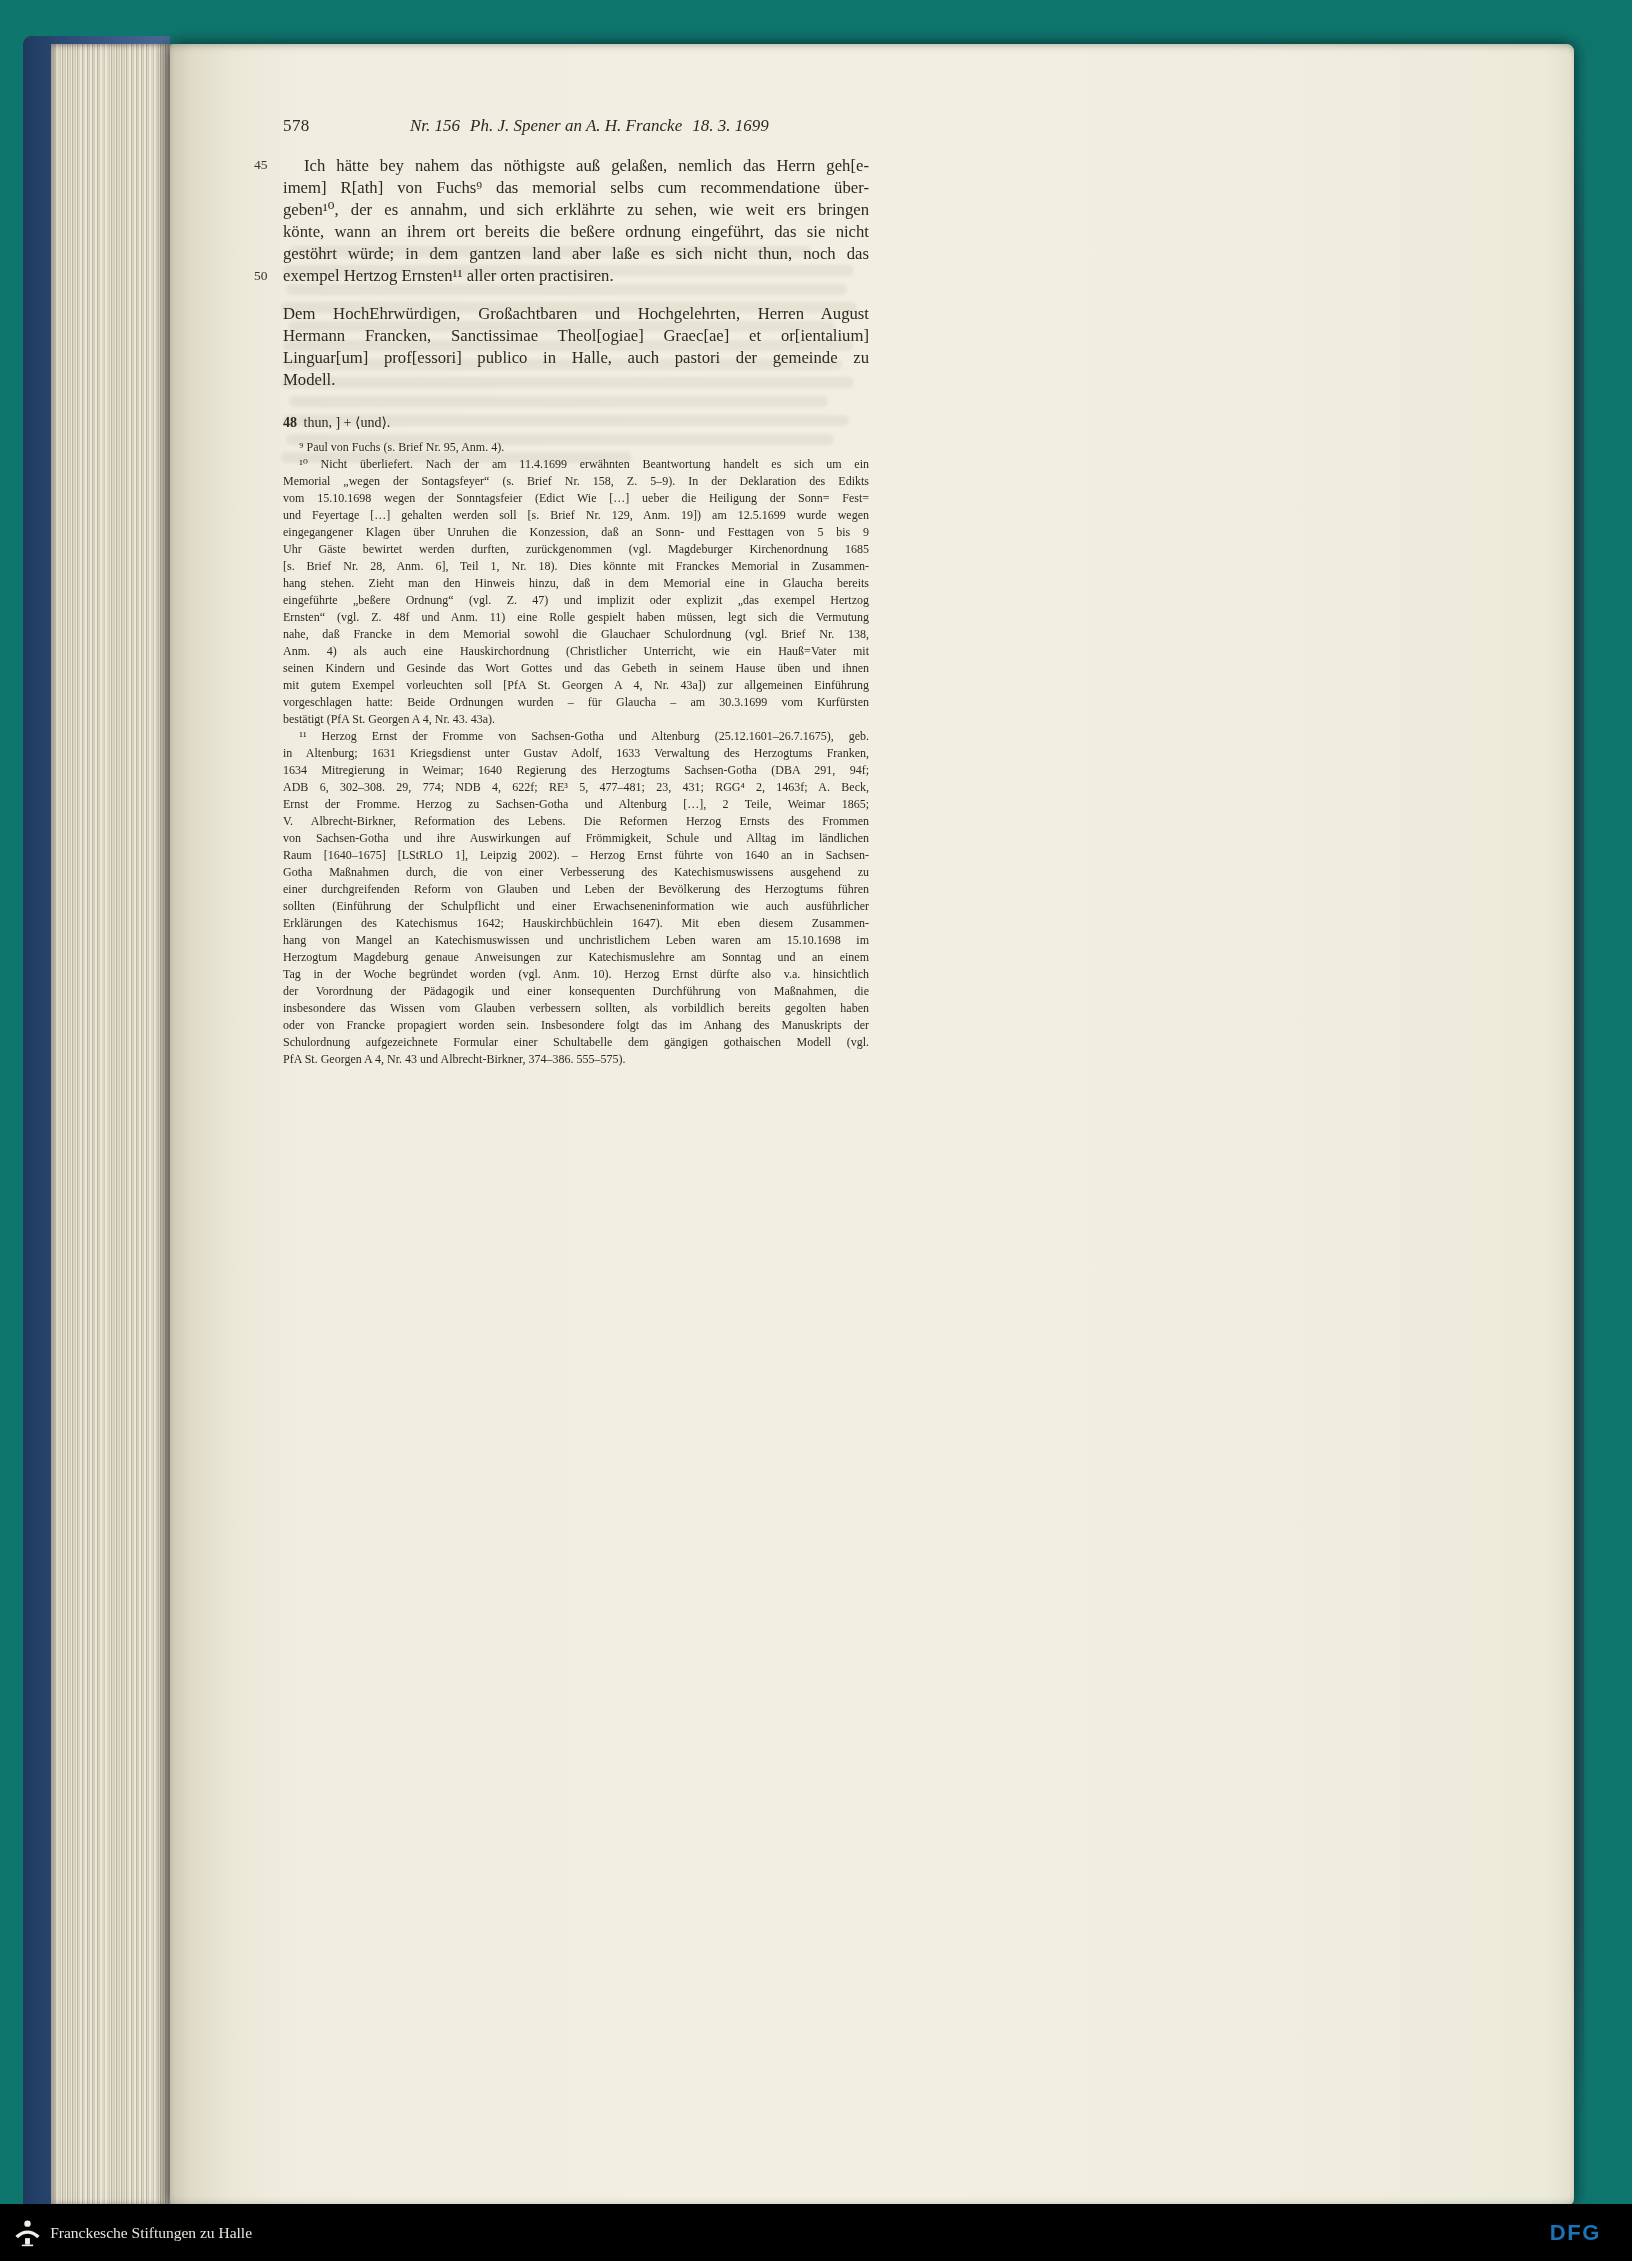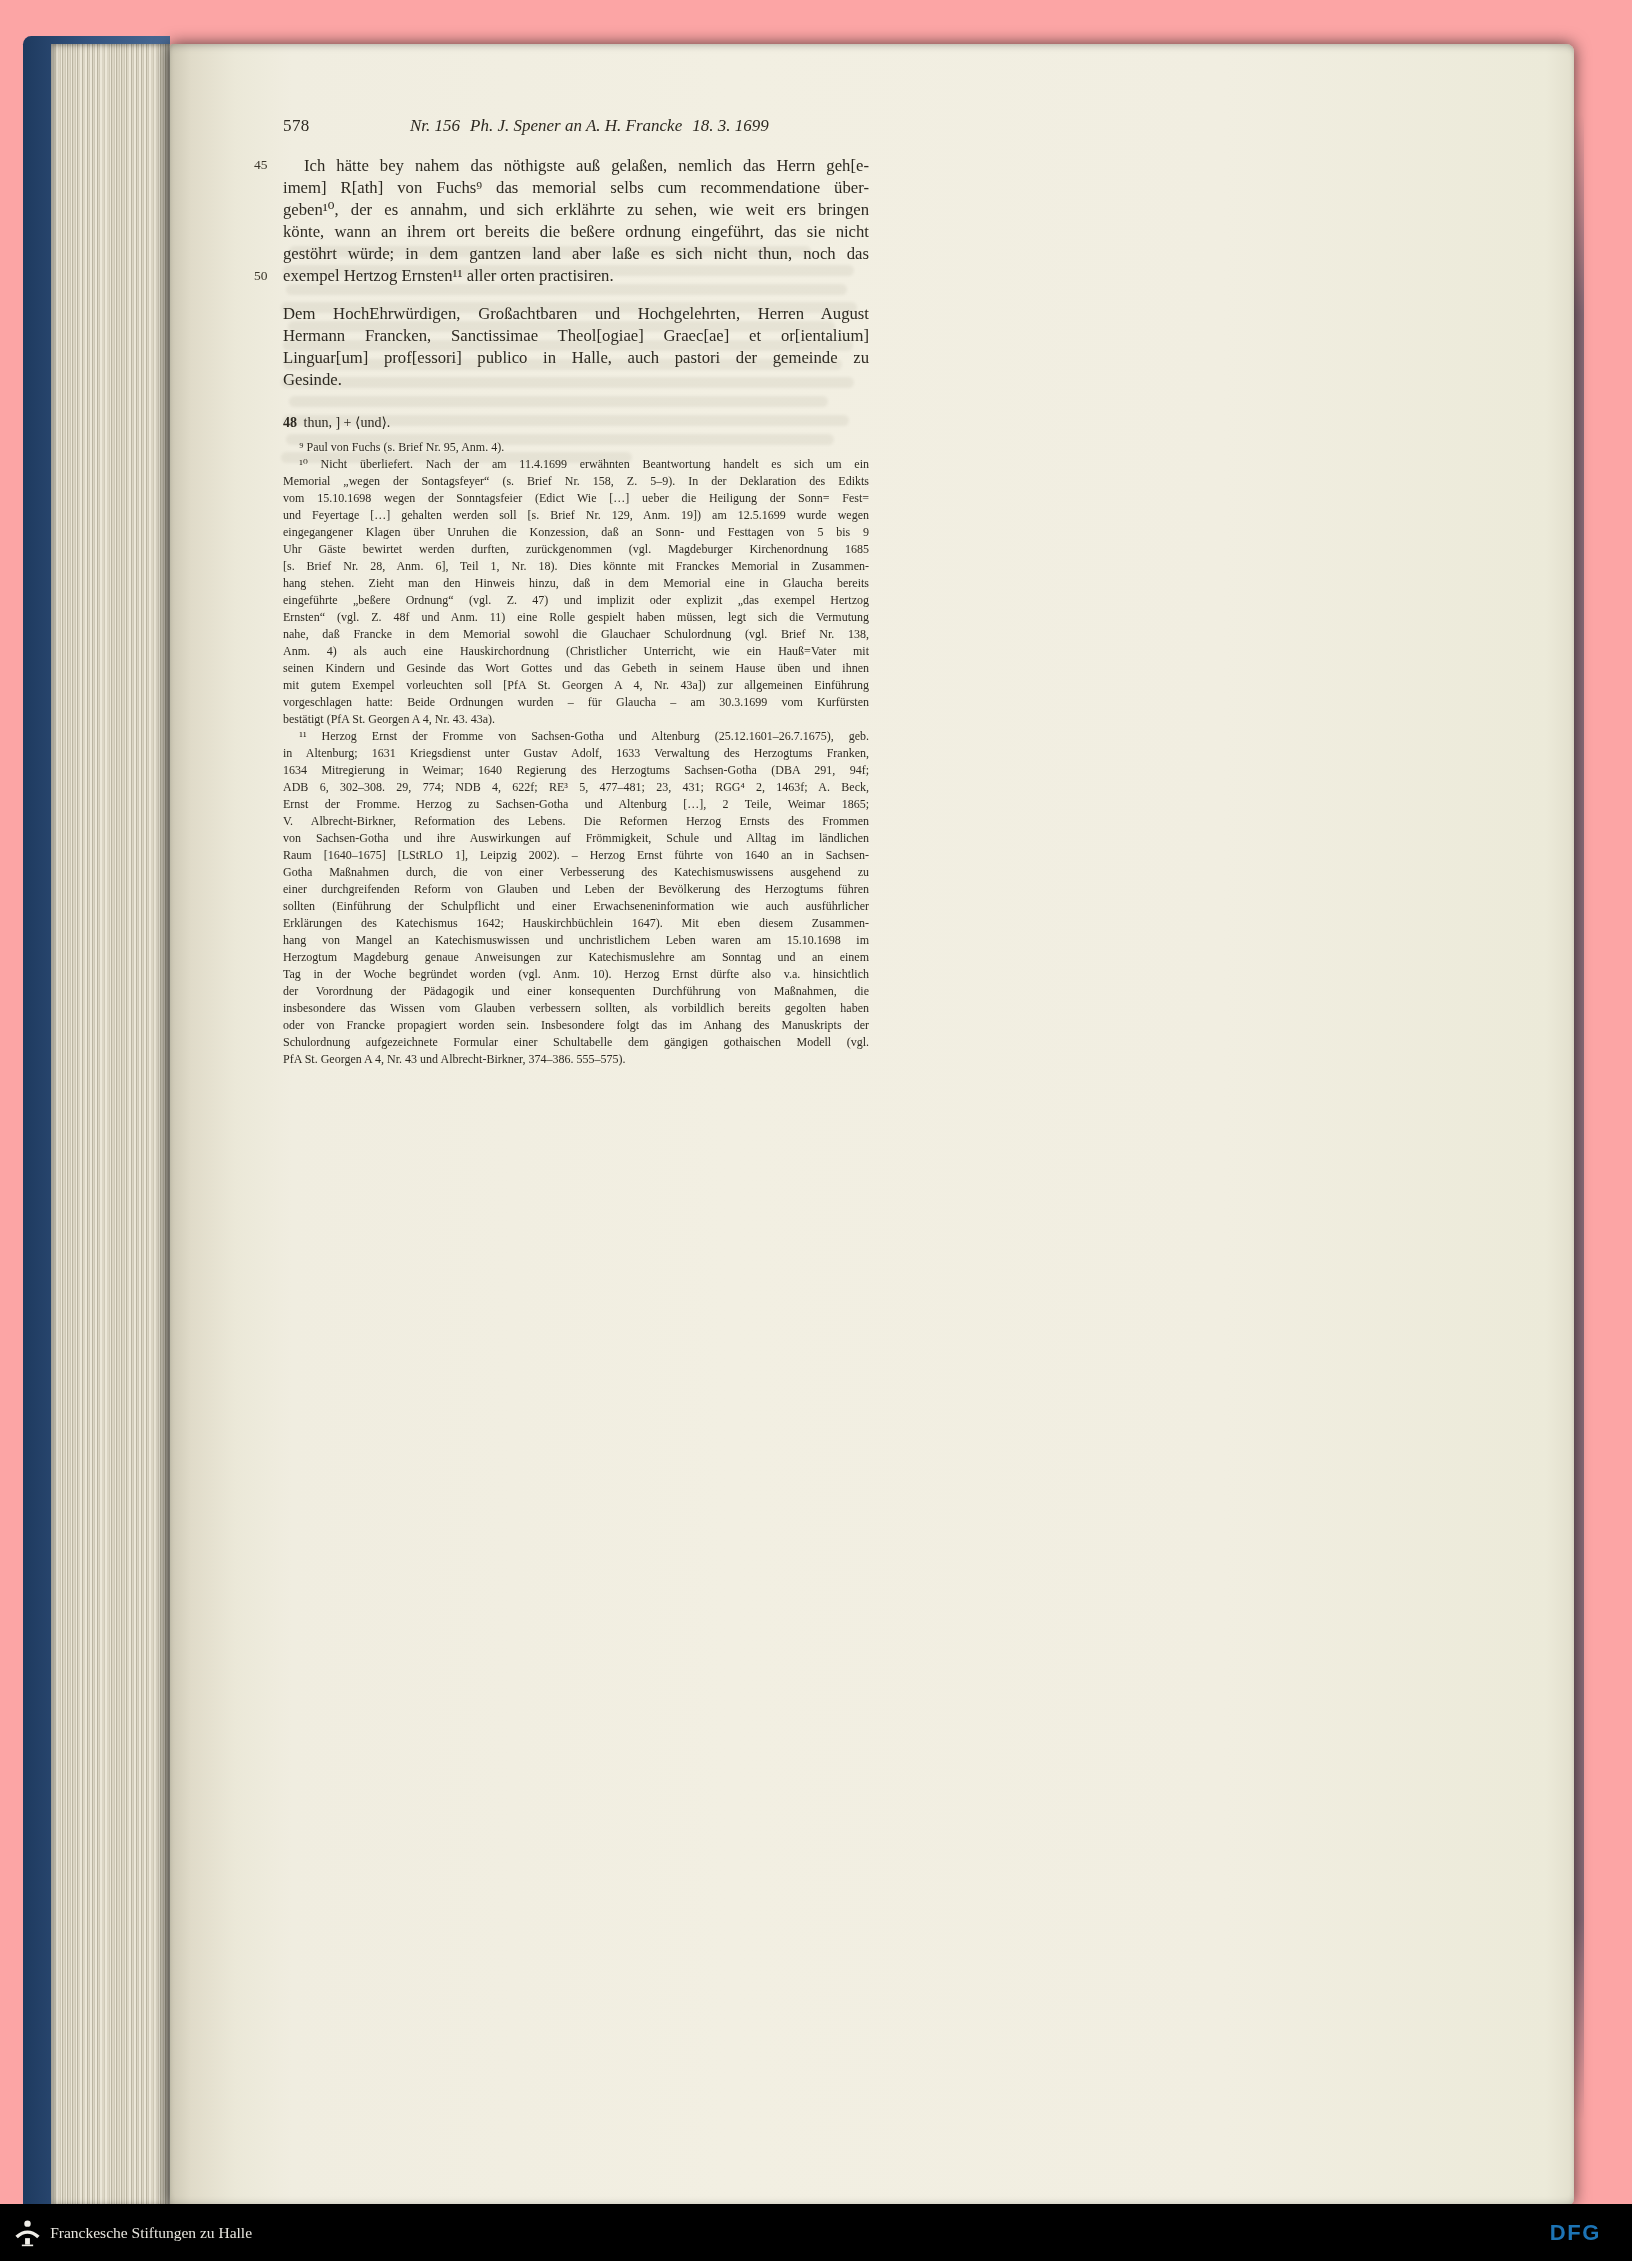--- a/index.html
+++ b/index.html
@@ -1,18 +1,18 @@
 <!DOCTYPE html>
 <html style="font-size:13px"><head>
 <meta charset="utf-8">
 <style>
   html, body { margin:0; padding:0; background:#040404; }
   .scene {
     position:relative; width:1632px; height:2261px;
-    background:#fca5a5; overflow:hidden;
+    background:#0f766e; overflow:hidden;
     font-family:"Liberation Serif","DejaVu Serif",serif;
   }
   
   .book-cover {
     position:absolute; left:23px; top:36px; width:147px; height:2177px;
     background:linear-gradient(90deg,#1e3a5f 0,#33537f 45%,#4a6a94 100%);
     border-radius:8.2px 0 0 8.2px;
   }
   
   .page-stack {
@@ -127,21 +127,21 @@
           <div class="tline">geben¹⁰, der es annahm, und sich erklährte zu sehen, wie weit ers bringen</div>
           <div class="tline">könte, wann an ihrem ort bereits die beßere ordnung eingeführt, das sie nicht</div>
           <div class="tline">gestöhrt würde; in dem gantzen land aber laße es sich nicht thun, noch das</div>
           <div class="tline tline-last">exempel Hertzog Ernsten¹¹ aller orten practisiren.</div>
         </div>
 
       <div class="para para2">
           <div class="tline tline-first">Dem HochEhrwürdigen, Großachtbaren und Hochgelehrten, Herren August</div>
           <div class="tline">Hermann Francken, Sanctissimae Theol[ogiae] Graec[ae] et or[ientalium]</div>
           <div class="tline">Linguar[um] prof[essori] publico in Halle, auch pastori der gemeinde zu</div>
-          <div class="tline tline-last">Gesinde.</div>
+          <div class="tline tline-last">Modell.</div>
         </div>
 
       <div class="apparatus">
         <span class="app-num">48</span><span>thun, ] + ⟨und⟩.</span>
       </div>
 
       <div class="footnotes">
         <div class="footnote">
             <div class="tline tline-first tline-last">⁹ Paul von Fuchs (s. Brief Nr. 95, Anm. 4).</div>
           </div>

